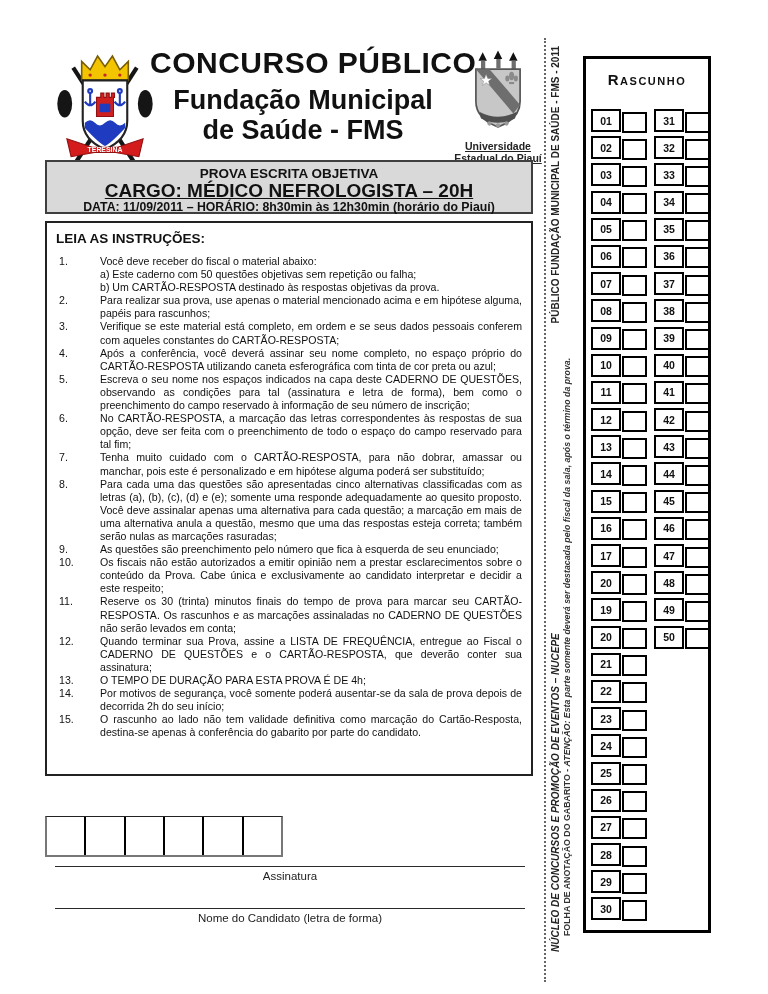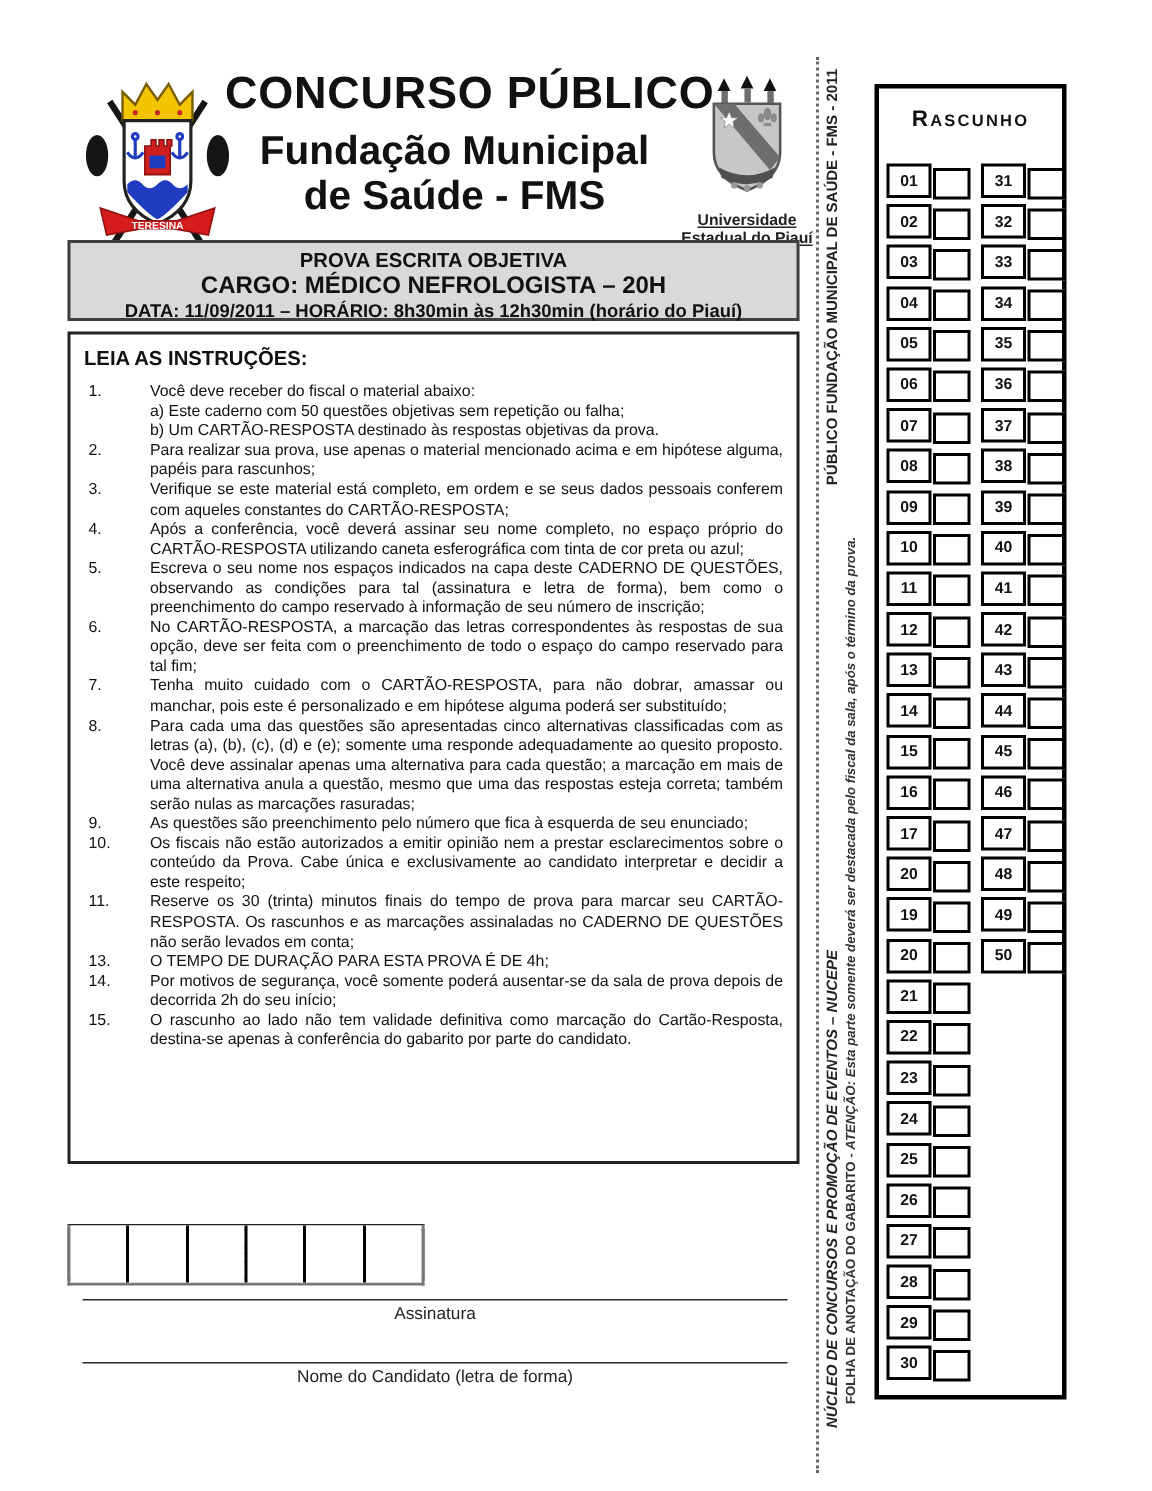--- a/index.html
+++ b/index.html
@@ -13,21 +13,21 @@
   .org-line { font-size:27px; font-weight:700; line-height:29px; margin-top:6px; }
   .org-line + .org-line { margin-top:1px; }
   .uespi { position:absolute; left:452px; top:50px; width:92px; text-align:center; }
   .uespi svg { width:68px; height:86px; }
   .uespi-caption { font-size:10.5px; font-weight:700; line-height:12px; color:#222;text-decoration:underline; }
 
   
   .banner { position:absolute; left:45px; top:160px; width:488px; height:54px;
             background:#d9d9d9; border:2px solid #3f3f3f; text-align:center; padding-top:3px; }
   .banner-l1 { font-size:13.5px; font-weight:700; line-height:17px; }
-  .banner-l2 { font-size:16px; font-weight:700; line-height:17px; }
+  .banner-l2 { font-size:19px; font-weight:700; line-height:17px;text-decoration:underline; }
   .banner-l3 { font-size:12.3px; font-weight:700; line-height:16px; }
 
   
   .instructions { position:absolute; left:45px; top:221px; width:488px; height:555px;
                   border:2px solid #222; padding:8px 9px 0 9px; overflow:hidden; }
   .instr-title { font-size:13.5px; font-weight:700; margin-bottom:9px; }
   .instr-item { display:flex; font-size:10.6px; line-height:13.1px; }
   .instr-item .num { width:44px; flex:0 0 44px; padding-left:3px; }
   .instr-item .txt { flex:1; text-align:justify; }
   .instr-item .txt .sub { text-align:left; }
@@ -215,20 +215,26 @@
             <div>Os fiscais não estão autorizados a emitir opinião nem a prestar esclarecimentos sobre o conteúdo da Prova. Cabe única e exclusivamente ao candidato interpretar e decidir a este respeito;</div>
           </div>
         </div>
         <div class="instr-item">
           <span class="num">11.</span>
           <div class="txt">
             <div>Reserve os 30 (trinta) minutos finais do tempo de prova para marcar seu CARTÃO-RESPOSTA. Os rascunhos e as marcações assinaladas no CADERNO DE QUESTÕES não serão levados em conta;</div>
           </div>
         </div>
         <div class="instr-item">
+          <span class="num">12.</span>
+          <div class="txt">
+            <div>Quando terminar sua Prova, assine a LISTA DE FREQUÊNCIA, entregue ao Fiscal o CADERNO DE QUESTÕES e o CARTÃO-RESPOSTA, que deverão conter sua assinatura;</div>
+          </div>
+        </div>
+        <div class="instr-item">
           <span class="num">13.</span>
           <div class="txt">
             <div>O TEMPO DE DURAÇÃO PARA ESTA PROVA É DE 4h;</div>
           </div>
         </div>
         <div class="instr-item">
           <span class="num">14.</span>
           <div class="txt">
             <div>Por motivos de segurança, você somente poderá ausentar-se da sala de prova depois de decorrida 2h do seu início;</div>
           </div>

